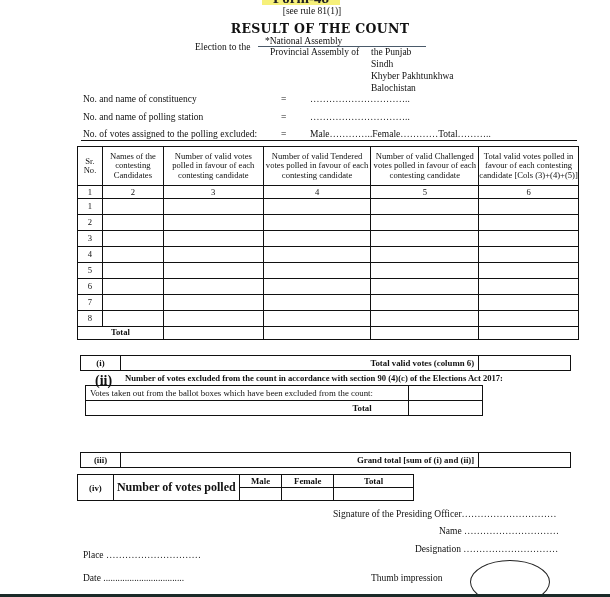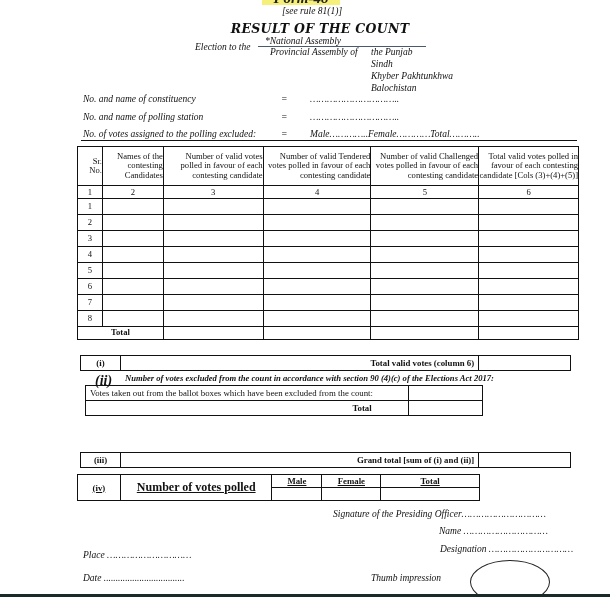--- a/index.html
+++ b/index.html
@@ -2,21 +2,21 @@
 <html><head>
 <meta charset="utf-8">
 <style>
   html, body { margin: 0; padding: 0; }
   body {
     width: 610px; height: 597px; position: relative; overflow: hidden;
     background: #ffffff; color: #111;
     font-family: "Liberation Serif", "DejaVu Serif", serif;
     font-size: 9.5px;
   }
-  .abs { position: absolute; font-style: italic; }
+  .abs { position: absolute; }
   .form-title {
     left: 262px; top: -9px; width: 78px; height: 14px;
     background: #f6f07a; font-weight: bold; font-size: 15px; text-align: center;
     line-height: 14px; color: #222;
   }
   .rule { left: 0; width: 610px; top: 6px; text-align: center; font-size: 9.5px; padding-left: 14px; box-sizing: border-box;}
   .heading { left: 0; width: 610px; top: 21px; text-align: center; font-weight: bold; font-size: 12.5px; letter-spacing: 0.3px; padding-left: 30px; box-sizing: border-box; font-family: "DejaVu Serif", serif;}
   .elect-label { left: 195px; top: 42px; }
   .na { left: 265px; top: 36px; }
   .na-line { left: 258px; top: 46px; width: 168px; height: 0; border-top: 1px solid #4a5a6a; }
@@ -26,32 +26,32 @@
   .field-eq { left: 281px; }
   .field-val { left: 310px; white-space: nowrap; }
   .hr { left: 81px; width: 496px; height: 0; border-top: 1.5px solid #111; }
 
   table { border-collapse: collapse; }
   .main-table { position: absolute; left: 77px; top: 146px; width: 502px; }
   .main-table td, .main-table th {
     border: 1px solid #111; padding: 0; text-align: center; font-weight: normal;
     font-size: 8.6px; line-height: 9.5px; vertical-align: middle;
   }
-  .main-table thead th { height: 38px; text-align: right; }
+  .main-table thead th { height: 38px; }
   .main-table .num-row td { height: 12px; line-height: 11px; }
   .main-table tbody td { height: 15px; }
   .main-table .total-row td { height: 12px; font-weight: bold; }
 
   .sum-table { position: absolute; left: 80px; width: 491px; }
   .sum-table td { border: 1px solid #111; padding: 0 4px; height: 14px; font-size: 8.8px; }
   .bold { font-weight: bold; text-align: right; }
   .center { text-align: center; }
   .right { text-align: right; }
 
-  .polled-table { position: absolute; left: 77px; top: 474px; width: 403px; text-decoration: underline; }
+  .polled-table { position: absolute; left: 77px; top: 474px; width: 337px; }
   .polled-table td { border: 1px solid #111; text-align: center; font-size: 8.8px; padding: 0; }
 
   .sig { white-space: nowrap; }
   .thumb-oval { left: 470px; top: 560px; width: 78px; height: 42px; border: 1px solid #222; border-radius: 50%; }
   .bottom-bar { left: 0; top: 594px; width: 610px; height: 3px; background: #1a2a28; }
 </style>
 </head>
 <body>
 
 <div class="abs form-title">Form-48</div>
@@ -251,18 +251,18 @@
   <tr style="height:13px">
     <td></td>
     <td></td>
     <td></td>
   </tr>
 </tbody>
   </table>
 
 <div class="abs sig" style="left:333px; top:509px;">Signature of the Presiding Officer…………………………</div>
 <div class="abs sig" style="left:439px; top:526px;">Name …………………………</div>
-<div class="abs sig" style="left:415px; top:544px;margin-left:25px;">Designation …………………………</div>
+<div class="abs sig" style="left:415px; top:544px;">Designation …………………………</div>
 <div class="abs sig" style="left:83px; top:550px;">Place …………………………</div>
 <div class="abs sig" style="left:83px; top:573px;">Date ..................................</div>
 <div class="abs sig" style="left:371px; top:573px;">Thumb impression</div>
 <div class="abs thumb-oval"></div>
 <div class="abs bottom-bar"></div>
 
 </body></html>

